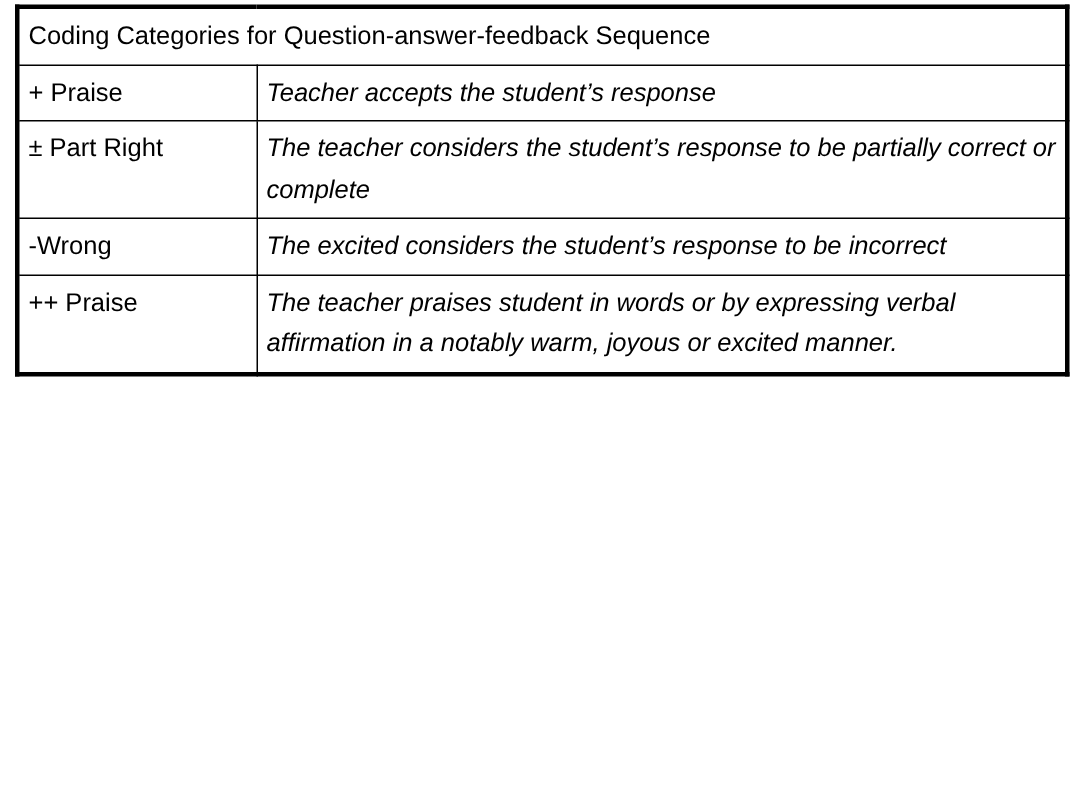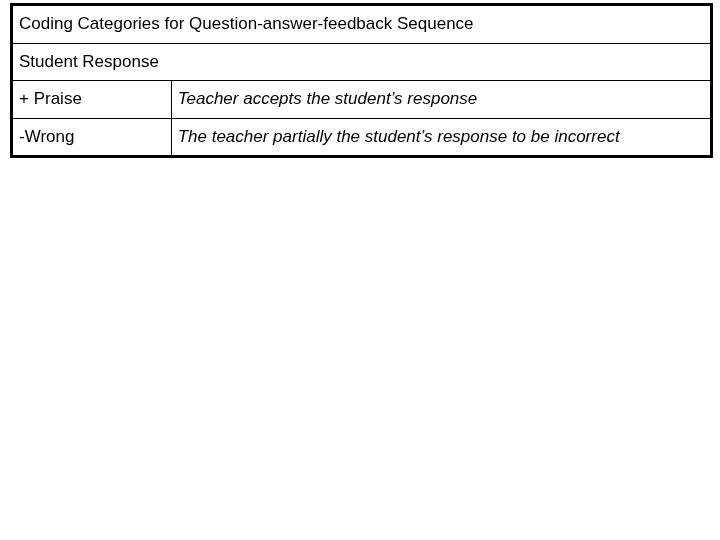--- a/index.html
+++ b/index.html
@@ -69,34 +69,39 @@
     <colgroup>
       <col class="label-col">
       <col class="desc-col">
     </colgroup>
     <tbody>
 
       <tr>
         <td class="title-cell" colspan="2">Coding Categories for Question-answer-feedback Sequence</td>
       </tr>
 
-      <tr>
-        <td class="section-cell" colspan="2">Student Response</td>
-      </tr>
 
       <tr>
         <td class="label-cell">+ Praise</td>
         <td class="desc-cell">Teacher accepts the student’s response</td>
       </tr>
 
+      <tr>
+        <td class="label-cell">± Part Right</td>
+        <td class="desc-cell">The teacher considers the student’s response to be partially correct or complete</td>
+      </tr>
 
       <tr>
         <td class="label-cell">-Wrong</td>
-        <td class="desc-cell">The teacher partially the student’s response to be incorrect</td>
+        <td class="desc-cell">The excited considers the student’s response to be incorrect</td>
       </tr>
 
 
+      <tr>
+        <td class="label-cell">++ Praise</td>
+        <td class="desc-cell">The teacher praises student in words or by expressing verbal affirmation in a notably warm, joyous or excited manner.</td>
+      </tr>
 
 
 
     </tbody>
   </table>
 </div>
 
 </body></html>

